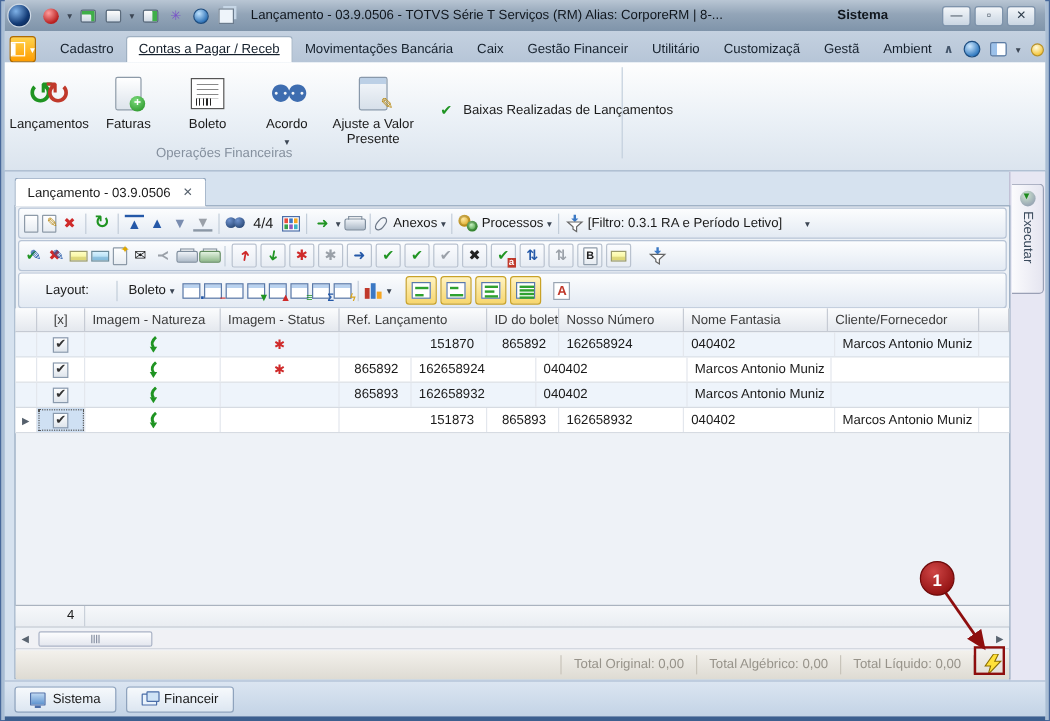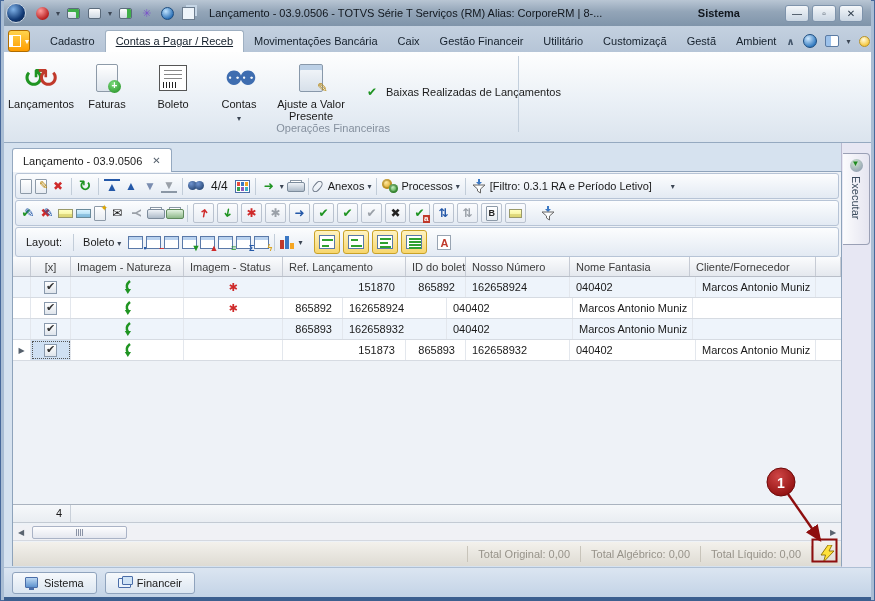--- a/index.html
+++ b/index.html
@@ -50,21 +50,21 @@
      background-image:repeating-linear-gradient(#888 0 1px, transparent 1px 4px); background-size:18px 12px; background-position:4px 4px; background-repeat:no-repeat; }
   .ic-boleto::after { content:""; position:absolute; left:3px; bottom:2px; width:14px; height:6px;
      background:repeating-linear-gradient(90deg,#222 0 1px, transparent 1px 3px); }
   .ic-acordo { font-size:20px; color:#3e6db0; letter-spacing:-4px; }
   .ic-calc { width:24px; height:28px; border:1px solid #8898aa; border-radius:2px; background:linear-gradient(#f5f8fb,#d7e0ea);
      box-shadow:inset 0 5px 0 #bcd0e6; position:relative; }
   .ic-calc::after { content:"✎"; position:absolute; right:-6px; bottom:-4px; color:#b8860b; font-size:13px; }
   .ic-lanc { font-size:26px; font-weight:bold; line-height:26px; }
   .ic-lanc .g { color:#1f9422; } .ic-lanc .r { color:#c0392b; margin-left:-8px; }
   .chkbtn { display:flex; align-items:center; gap:6px; margin:28px 0 0 14px; white-space:nowrap; }
-  .grp-label { position:absolute; left:130px; top:70px; width:260px; text-align:right; color:#85909e; }
+  .grp-label { position:absolute; left:130px; top:70px; width:260px; text-align:left; color:#85909e; }
   .grp-div { position:absolute; left:518px; top:4px; width:1px; height:76px; background:#c3cfdc; }
   
   .content { position:absolute; left:0; top:143px; width:867px; height:424px; background:#d6e2ef; }
   .side-panel { position:absolute; right:0; top:0; width:30px; height:424px; background:#e7e7f3; border-left:1px solid #b9b9cf; }
   .side-tab { position:absolute; right:1px; top:10px; width:27px; height:92px; border:1px solid #9aa0b5; border-left:none; border-radius:0 4px 4px 0;
       background:linear-gradient(90deg,#fbfbfd,#e5e5f0); display:flex; flex-direction:column; align-items:center; padding-top:5px; gap:4px; }
   .side-tab .txt { writing-mode:vertical-rl; color:#3a4a5c; }
   .exec-ic { width:13px; height:13px; border-radius:50%; background:radial-gradient(circle at 40% 30%,#cfe6cf,#9aa8b5 70%); position:relative; }
   .exec-ic::after { content:"▼"; position:absolute; left:2px; top:0px; font-size:8px; color:#1d8a1d; }
   .doctab { position:absolute; left:8px; top:5px; height:24px; padding:0 10px; background:#fff; border:1px solid #95a9c0; border-bottom:none;
@@ -243,21 +243,21 @@
         <span class="lbl">Faturas</span>
       </div>
       <div class="rbtn">
         <span class="bigic">
             <span class="ic-boleto"></span>
           </span>
         <span class="lbl">Boleto</span>
       </div>
       <div class="rbtn">
         <span class="bigic ic-acordo">⚉⚉</span>
-        <span class="lbl">Contas</span>
+        <span class="lbl">Acordo</span>
         <span class="caret">▾</span>
       </div>
       <div class="rbtn" style="width:78px">
         <span class="bigic">
             <span class="ic-calc"></span>
           </span>
         <span class="lbl">Ajuste a Valor Presente</span>
       </div>
       <div class="chkbtn">
         <span class="gl green bold">✔</span>
@@ -379,21 +379,21 @@
             <span class="note" style="width:13px"></span>
           </span>
         <span style="width:8px"></span>
         <svg class="funnel" width="16" height="16" viewBox="0 0 16 16">
           <path d="M7 1 L9 1 L9 4 L11 4 L8 7 L5 4 L7 4 Z" fill="#3b78c4"></path>
           <path d="M2 7 L14 7 L9.5 11 L9.5 15 L6.5 13 L6.5 11 Z" fill="#fdfdfd" stroke="#666" stroke-width="1"></path>
         </svg>
       </div>
 
       <div class="tstrip" style="height:30px">
-        <span style="margin:0 6px">Layout:</span>
+        <span style="margin:0 18px">Layout:</span>
         <span class="sep"></span>
         <span style="margin:0 4px"><span>Boleto</span> <span class="caret">▾</span></span>
         <span class="tbl b-save" data-badge="▪"></span>
         <span class="tbl b-del" data-badge="–"></span>
         <span class="tbl"></span>
         <span class="tbl b-imp" data-badge="▼"></span>
         <span class="tbl b-exp" data-badge="▲"></span>
         <span class="tbl b-prop" data-badge="≡"></span>
         <span class="tbl b-sum" data-badge="Σ"></span>
         <span class="tbl b-fx" data-badge="ϟ"></span>

